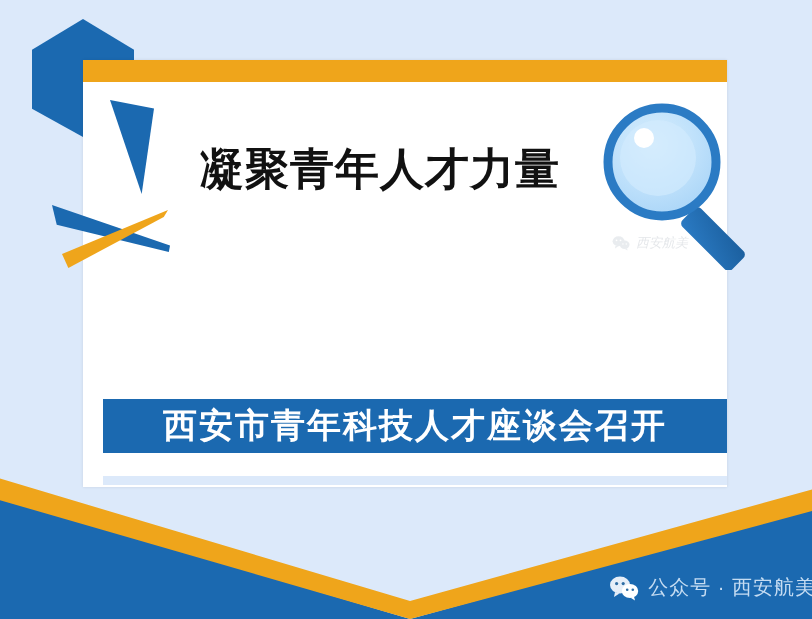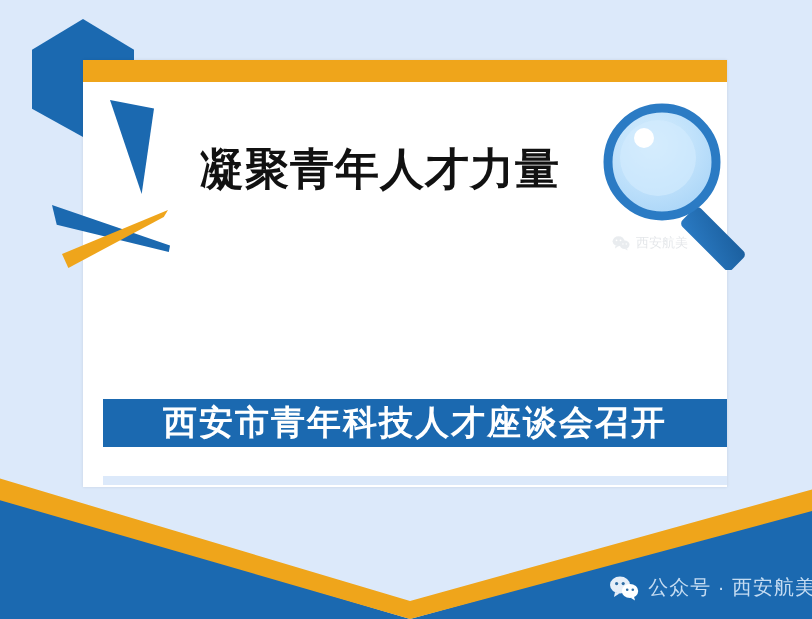--- a/index.html
+++ b/index.html
@@ -139,29 +139,30 @@
     left: 612px;
     top: 234px;
     z-index: 5;
     display: flex;
     align-items: center;
     gap: 6px;
     opacity: 0.18;
     color: #6d7b8c;
     font-size: 13px;
     white-space: nowrap;
+    font-style: italic;
   }
 
   
   .banner {
     position: absolute;
     left: 103px;
     top: 399px;
     width: 624px;
-    height: 48px;
+    height: 54px;
     background: #1b69b0;
     z-index: 6;
     display: flex;
     align-items: center;
     justify-content: center;
   }
   .banner-text {
     color: #ffffff;
     font-weight: 700;
     font-size: 34px;

